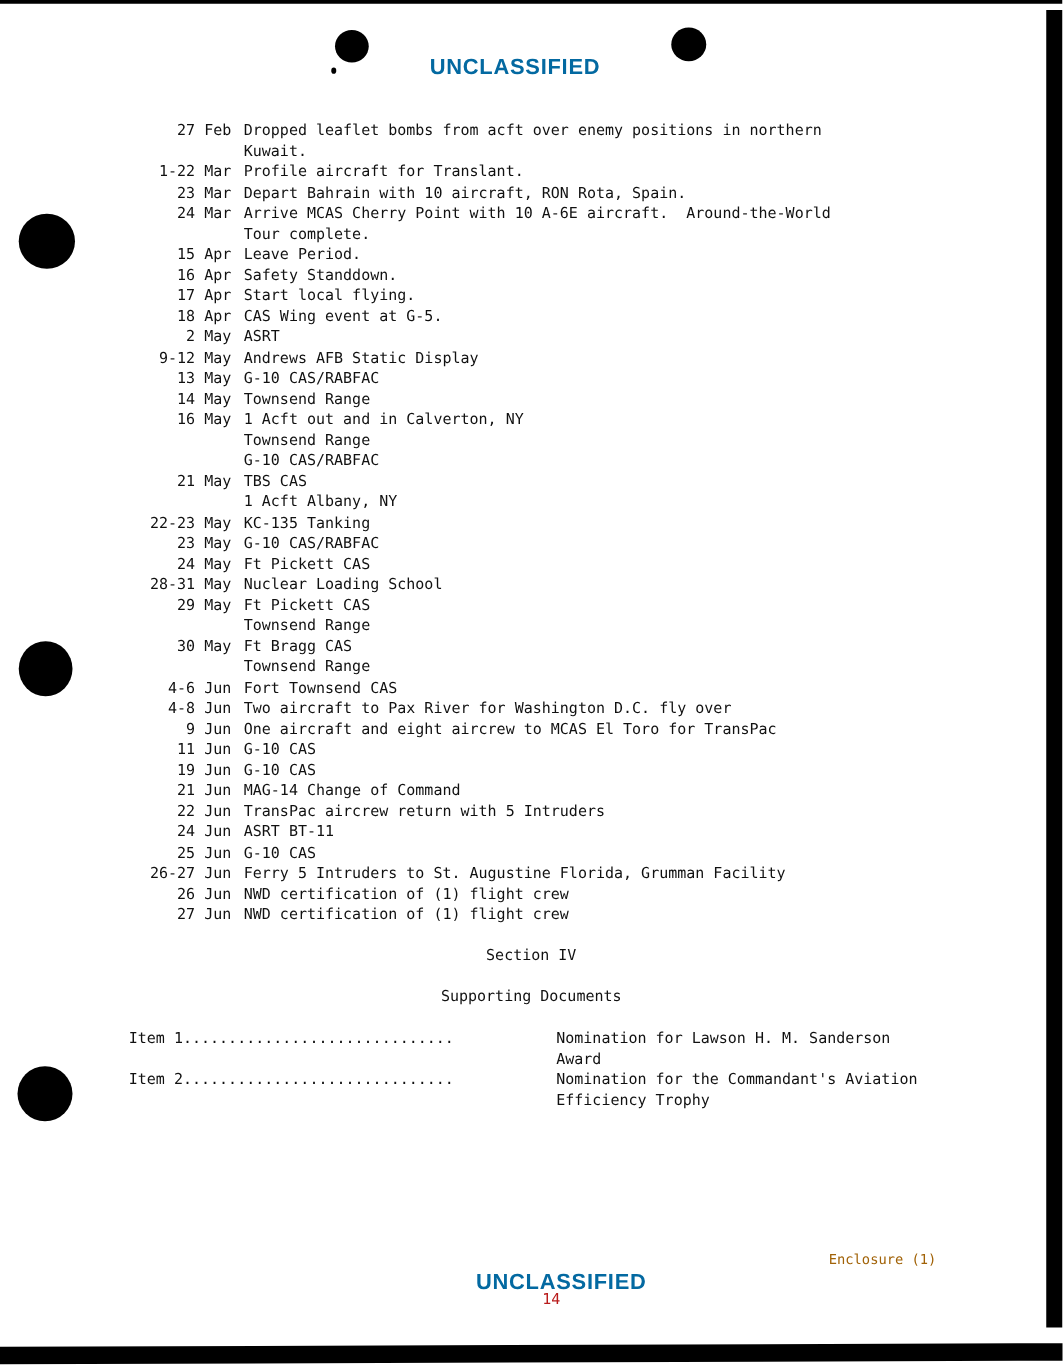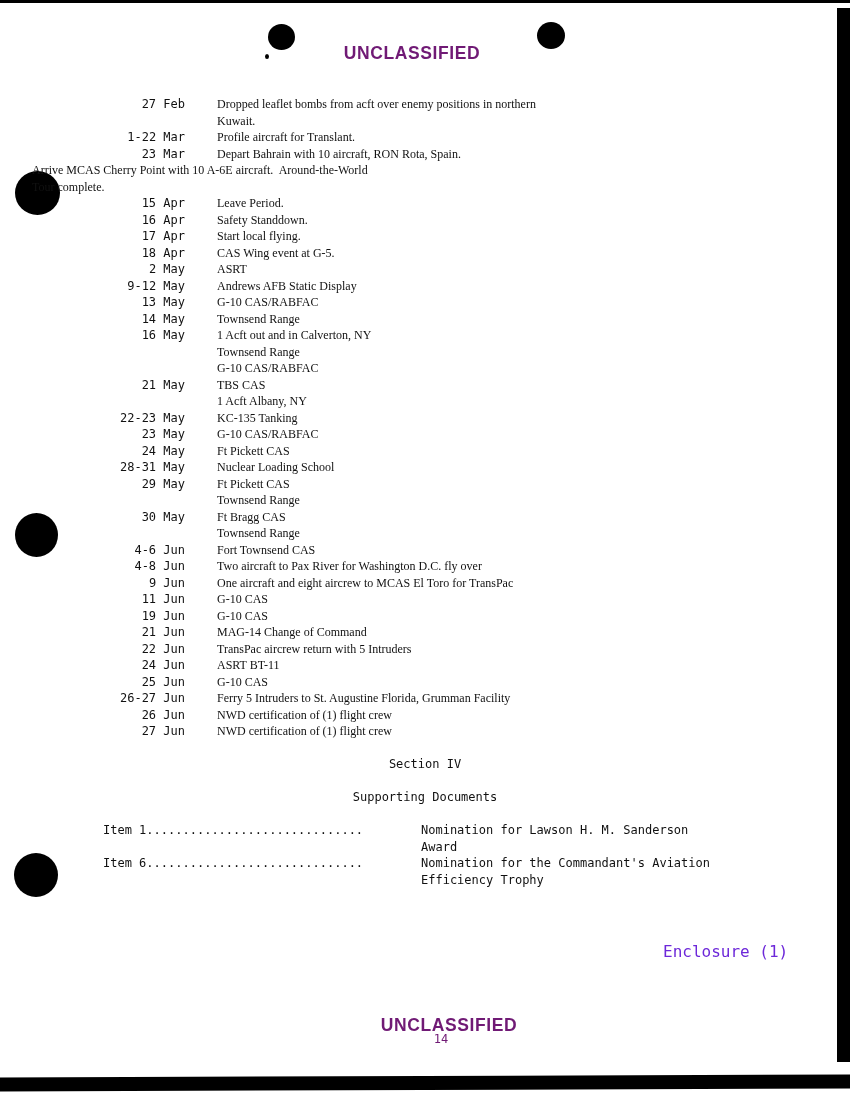--- a/index.html
+++ b/index.html
@@ -16,41 +16,41 @@
   .dot-top-left{left:268px;top:24px;width:27px;height:26px;}
   .dot-top-right{left:537px;top:22px;width:28px;height:27px;}
   .dot-left-1{left:15px;top:171px;width:45px;height:44px;}
   .dot-left-2{left:15px;top:513px;width:43px;height:44px;}
   .dot-left-3{left:14px;top:853px;width:44px;height:44px;}
   .speck{position:absolute;left:265px;top:54px;width:4px;height:5px;background:#000;border-radius:50%;}
   
   .classify{
     position:absolute;transform:translateX(-50%);
     font-family:"Liberation Sans", sans-serif;font-weight:bold;
-    font-size:17.5px;letter-spacing:0.6px;color:#701a75;white-space:nowrap;
+    font-size:17.5px;letter-spacing:0.6px;color:#0369a1;white-space:nowrap;
   }
   .classify-top{left:412px;top:43px;}
   .classify-bottom{left:449px;top:1015px;}
   .page-num{
     position:absolute;left:441px;top:1032px;transform:translateX(-50%);
-    font-size:12px;color:#701a75;
-  }
-  .enclosure{position:absolute;left:663px;top:942px;font-size:16px;color:#6d28d9;white-space:pre;}
+    font-size:12px;color:#b91c1c;
+  }
+  .enclosure{position:absolute;left:663px;top:1001px;font-size:11px;color:#a16207;white-space:pre;}
   
   .flow{
     position:absolute;left:0;top:96px;width:850px;
     font-size:12px;line-height:16.5px;color:#111;
   }
   .log-row{display:flex;}
   .log-date{flex:0 0 185px;text-align:right;white-space:pre;}
-  .log-event{margin-left:32px;white-space:pre-wrap;font-family:Liberation Serif, serif;}
+  .log-event{margin-left:10px;white-space:pre-wrap;}
   .blank{height:16.5px;}
   .center-head{text-align:center;white-space:pre;}
   .items{margin-left:103px;}
-  .item-row{display:flex;}
+  .item-row{display:flex;gap:24px;}
   .item-label{flex:0 0 318px;white-space:nowrap;overflow:hidden;}
   .item-desc{white-space:pre-wrap;}
 </style>
 </head>
 <body>
 
 <div class="topline"></div>
 <div class="rightbar"></div>
 <div class="bottombar"></div>
 <div class="dot dot-top-left"></div>
@@ -73,20 +73,21 @@
       </div>
       <div class="log-row">
         <div class="log-date">1-22 Mar</div>
         <div class="log-event"><div>Profile aircraft for Translant.</div></div>
       </div>
       <div class="log-row">
         <div class="log-date">23 Mar</div>
         <div class="log-event"><div>Depart Bahrain with 10 aircraft, RON Rota, Spain.</div></div>
       </div>
       <div class="log-row">
+        <div class="log-date">24 Mar</div>
         <div class="log-event"><div>Arrive MCAS Cherry Point with 10 A-6E aircraft.  Around-the-World</div><div>Tour complete.</div></div>
       </div>
       <div class="log-row">
         <div class="log-date">15 Apr</div>
         <div class="log-event"><div>Leave Period.</div></div>
       </div>
       <div class="log-row">
         <div class="log-date">16 Apr</div>
         <div class="log-event"><div>Safety Standdown.</div></div>
       </div>
@@ -199,17 +200,17 @@
   <div class="center-head">Section IV</div>
   <div class="blank"></div>
   <div class="center-head">Supporting Documents</div>
   <div class="blank"></div>
   <div class="items" id="items-container">
       <div class="item-row">
         <div class="item-label"><span>Item 1</span><span>..............................</span></div>
         <div class="item-desc"><div>Nomination for Lawson H. M. Sanderson</div><div>Award</div></div>
       </div>
       <div class="item-row">
-        <div class="item-label"><span>Item 6</span><span>..............................</span></div>
+        <div class="item-label"><span>Item 2</span><span>..............................</span></div>
         <div class="item-desc"><div>Nomination for the Commandant's Aviation</div><div>Efficiency Trophy</div></div>
       </div>
     </div>
 </div>
 
 </body></html>

